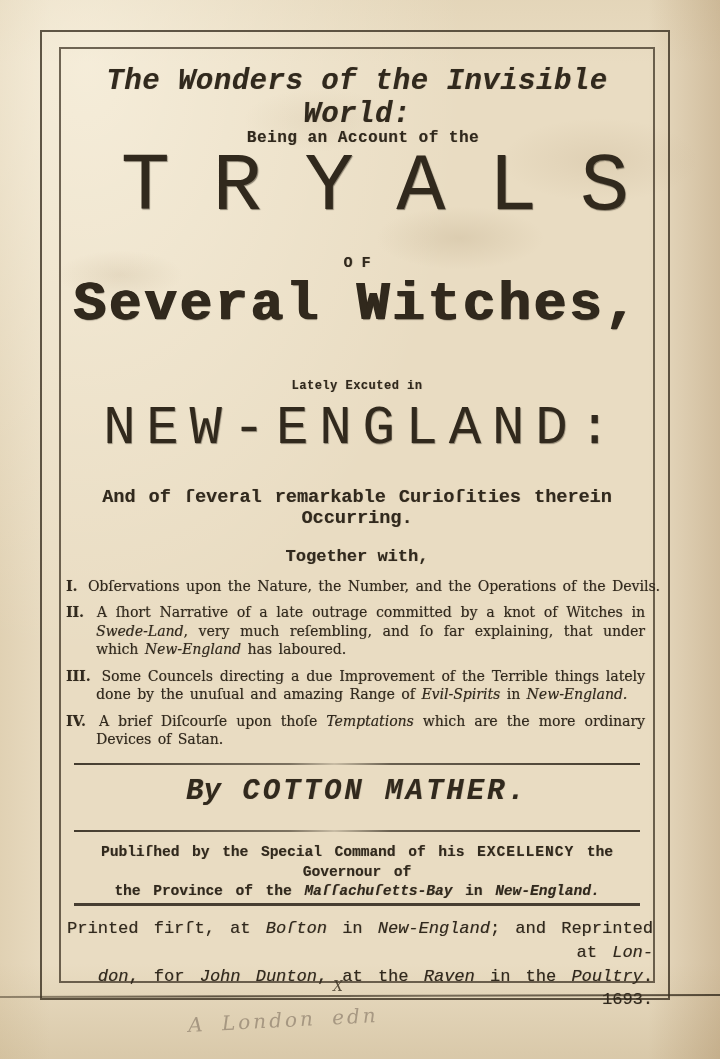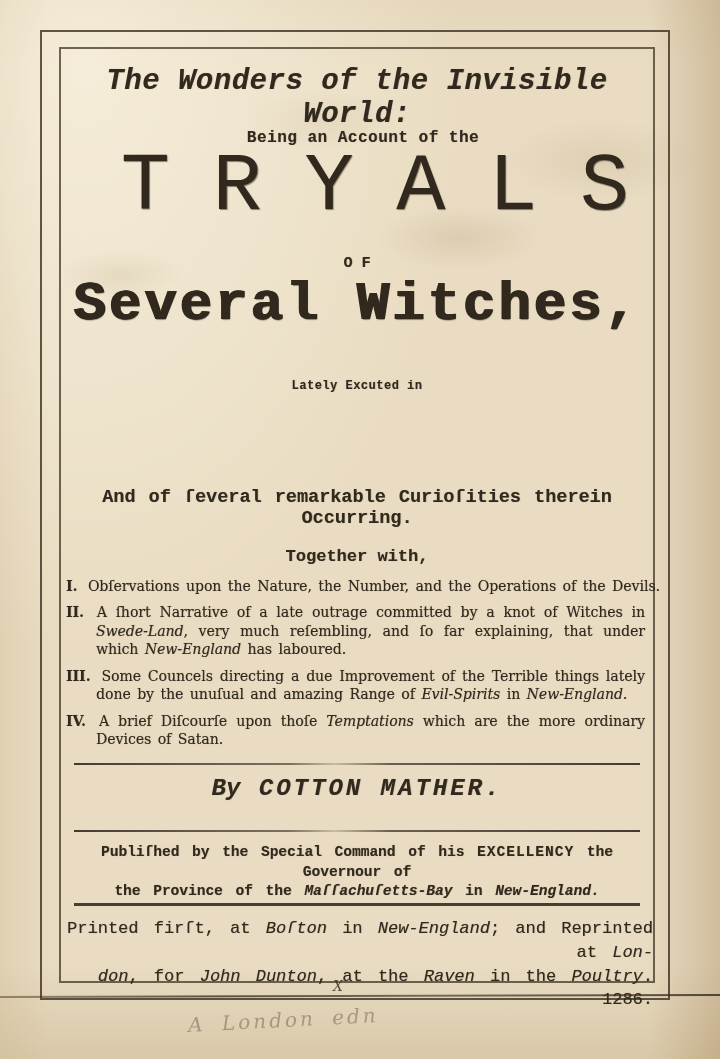--- a/index.html
+++ b/index.html
@@ -38,21 +38,21 @@
     text-align:justify;word-spacing:2px;}
   .item{padding-left:30px;text-indent:-30px;margin-bottom:8px;}
   .item:nth-child(1){white-space:nowrap;}
   .item .num{font-weight:700;padding-right:4px;}
   .it{font-style:italic;}
   .rule{position:absolute;left:13px;right:13px;height:2px;
     background:linear-gradient(to right, rgba(50,42,30,.9), rgba(50,42,30,.6) 38%, rgba(50,42,30,.18) 46%, rgba(50,42,30,.7) 56%, rgba(50,42,30,.9));}
   .rule-1{top:714px;}
   .rule-2{top:781px;height:1.6px;}
   .rule-3{top:854px;height:3px;background:rgba(48,40,28,.88);}
-  .byline{top:726px;font-size:24px;font-style:italic;font-weight:700;}
+  .byline{top:726px;font-size:29px;font-style:italic;font-weight:700;}
   .byline .name{letter-spacing:3px;padding-left:4px;}
   .published{top:794px;font-size:14.5px;line-height:1.35;word-spacing:4px;font-weight:700;}
   .published .caps{letter-spacing:1px;}
   .printed{top:868px;font-size:17px;line-height:1.4;word-spacing:5px;text-align:right;}
   .sig-mark{position:absolute;top:978px;left:328px;width:20px;text-align:center;
     font-style:italic;font-size:14px;color:rgba(60,50,35,.85);}
   .crease{position:absolute;top:995px;left:0;width:720px;height:2px;
     background:linear-gradient(to right, rgba(70,58,40,.5), rgba(60,50,35,.8) 30%, rgba(60,50,35,.65) 60%, rgba(60,50,35,.85));
     transform:rotate(-0.15deg);}
   .annotation{position:absolute;top:1008px;left:188px;font-style:italic;font-size:20px;
@@ -72,20 +72,21 @@
     <div class="cblock half-title ink">Being an Account of the</div>
 
     <div class="cblock tryals ink">TRYALS</div>
 
     <div class="cblock of-label ink">OF</div>
 
     <div class="cblock witches ink">Several Witches,</div>
 
     <div class="cblock lately ink">Lately Excuted in</div>
 
+    <div class="cblock place ink">NEW-ENGLAND:</div>
 
     <div class="cblock occurring ink">And of ſeveral remarkable Curioſities therein Occurring.</div>
 
     <div class="cblock together ink">Together with,</div>
 
     <div class="contents ink">
       <div class="item">
         <span class="num">I.</span>
         <span><span>Obſervations upon the Nature, the Number, and the Operations of the Devils.</span></span>
       </div>
@@ -111,21 +112,21 @@
 
     <div class="cblock published ink">
       <div><span>Publiſhed by the Special Command of his </span><span class="caps">EXCELLENCY</span><span> the Governour of</span></div>
       <div><span>the Province of the </span><span class="it">Maſſachuſetts-Bay</span><span> in </span><span class="it">New-England.</span></div>
     </div>
 
     <div class="rule rule-3"></div>
 
     <div class="cblock printed ink">
       <div><span>Printed firſt, at </span><span class="it">Boſton</span><span> in </span><span class="it">New-England</span><span>; and Reprinted at </span><span class="it">Lon-</span></div>
-      <div><span class="it">don</span><span>, for </span><span class="it">John Dunton</span><span>, at the </span><span class="it">Raven</span><span> in the </span><span class="it">Poultry</span><span>. 1286.</span></div>
+      <div><span class="it">don</span><span>, for </span><span class="it">John Dunton</span><span>, at the </span><span class="it">Raven</span><span> in the </span><span class="it">Poultry</span><span>. 1693.</span></div>
     </div>
 
   </div>
 
   <div class="sig-mark">X</div>
 
   <div class="crease"></div>
 
   <div class="annotation">A London edn</div>
 

